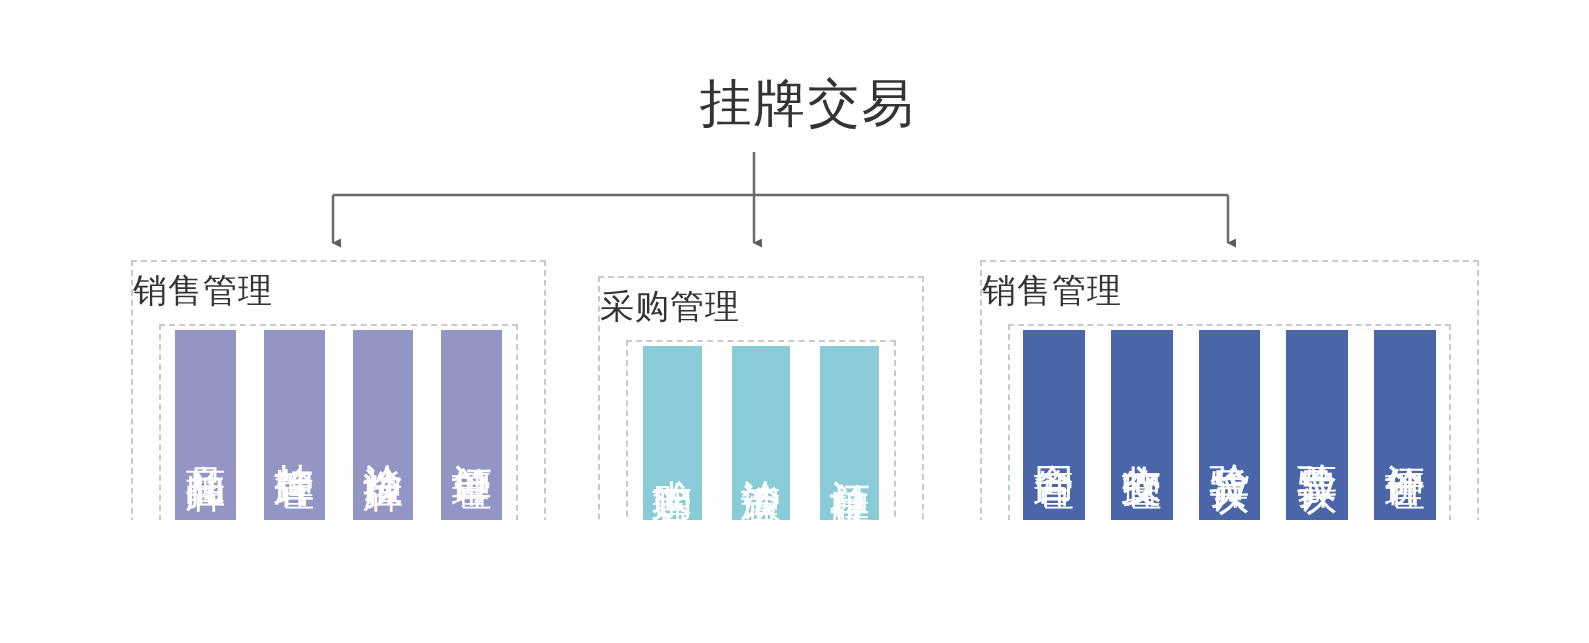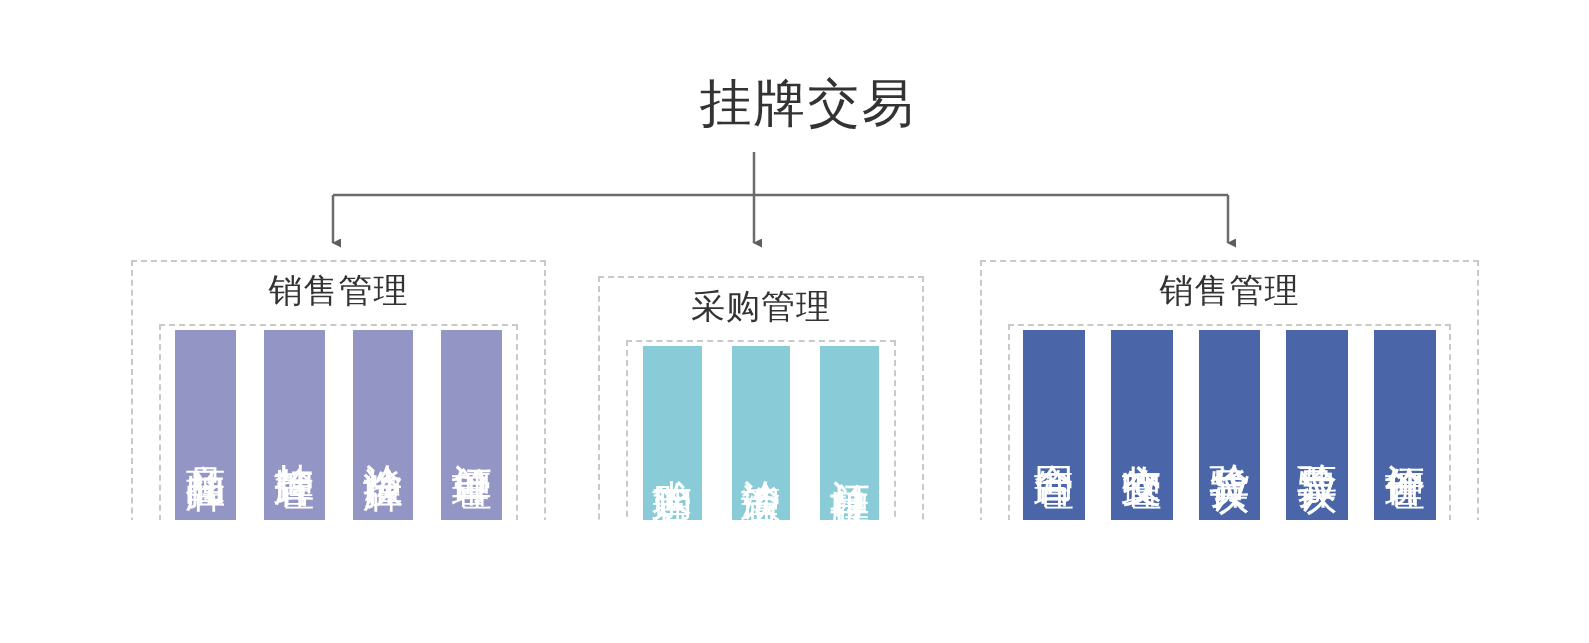--- a/index.html
+++ b/index.html
@@ -48,21 +48,20 @@
     position: absolute;
     border: 2px dashed #c9c9c9;
     box-sizing: border-box;
     background: #ffffff;
   }
   .group-title {
     position: absolute;
     left: 0;
     top: 6px;
     width: 100%;
-    text-align: center;
     font-size: 34px;
     line-height: 44px;
     color: #333333;
     letter-spacing: 1px;
     white-space: nowrap;
   }
   .items-box {
     position: absolute;
     left: 26px;
     right: 26px;

